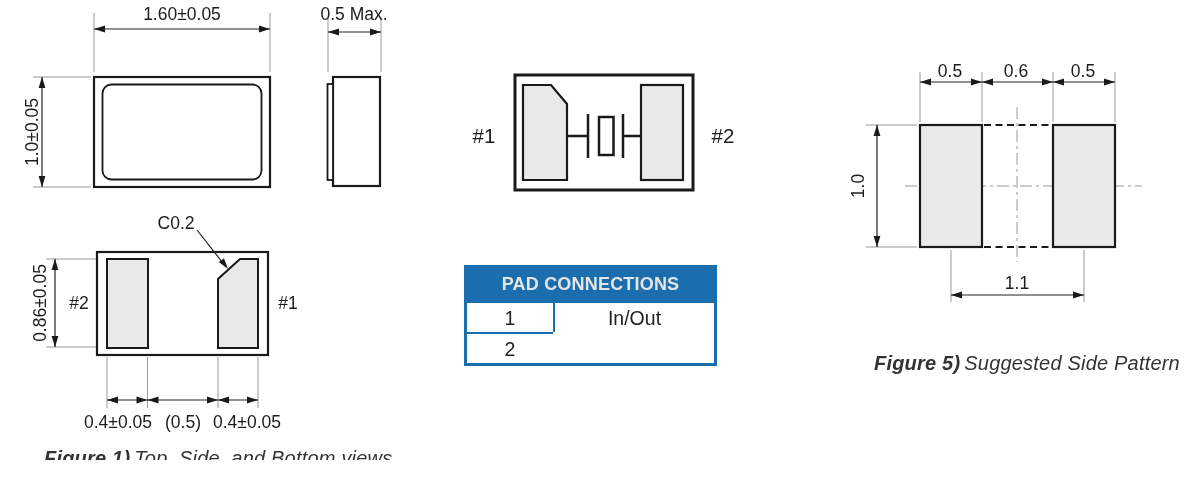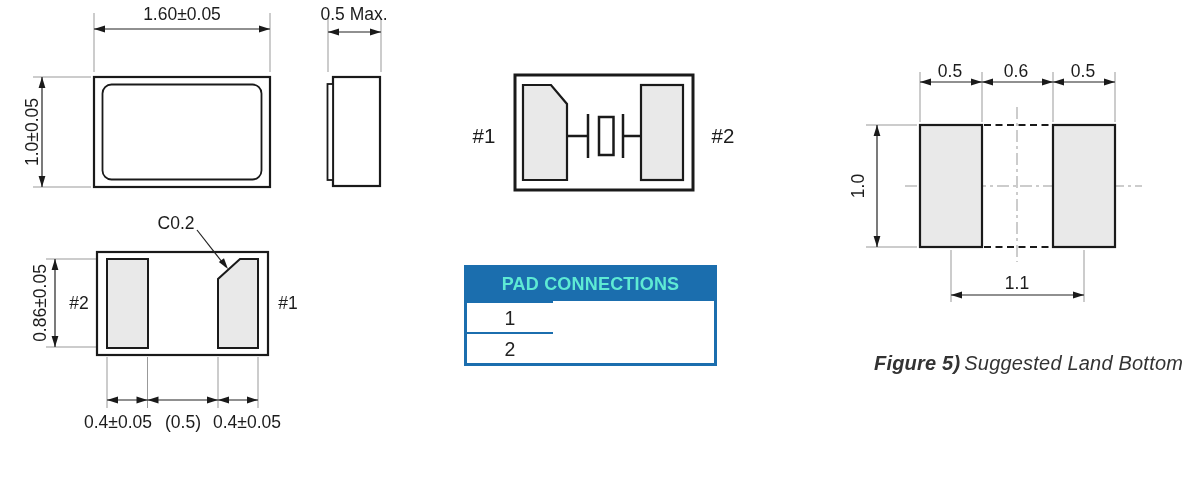--- a/index.html
+++ b/index.html
@@ -16,21 +16,21 @@
   .caption {
     position:absolute; font-style:italic; font-size:20px; color:#333333;
     white-space:nowrap; letter-spacing:0.2px;
   }
   .caption b { font-weight:bold; margin-right:4px; }
   .pad-table {
     position:absolute; left:464px; top:265px; width:253px;
     border:3px solid #1b6eae; background:#ffffff; box-sizing:border-box;
   }
   .pt-header {
-    height:33px; line-height:33px; background:#1b6eae; color:#5eead4;
+    height:33px; line-height:33px; background:#1b6eae; color:#e5e5e5;
     font-weight:bold; font-size:18px; text-align:center; letter-spacing:0.2px;
   }
   .pt-row { display:grid; grid-template-columns:86px 1fr; }
   .pt-cell {
     height:31px; line-height:31px; text-align:center; font-size:19.5px; color:#222222;
     border-top:2px solid #1b6eae; border-left:0; box-sizing:border-box;
   }
   .pt-cell + .pt-cell { border-left:2px solid #1b6eae; }
 </style>
 </head>
@@ -176,24 +176,28 @@
     <text transform="translate(864,186) rotate(-90)" text-anchor="middle">1.0</text>
     <text x="1017" y="289" text-anchor="middle">1.1</text>
   </g>
 </svg>
 
   
   <div class="pad-table">
     <div class="pt-header">PAD CONNECTIONS</div>
     <div class="pt-row">
       <div class="pt-cell">1</div>
+      <div class="pt-cell">In/Out</div>
     </div>
     <div class="pt-row">
       <div class="pt-cell">2</div>
     </div>
   </div>
 
   
+  <div class="caption" style="left:44px; top:447px;">
+    <b>Figure 1)</b><span>Top, Side, and Bottom views</span>
+  </div>
   <div class="caption" style="left:874px; top:352px;">
-    <b>Figure 5)</b><span>Suggested Land Bottom</span>
+    <b>Figure 5)</b><span>Suggested Side Pattern</span>
   </div>
 
 </div>
 
 </body></html>

